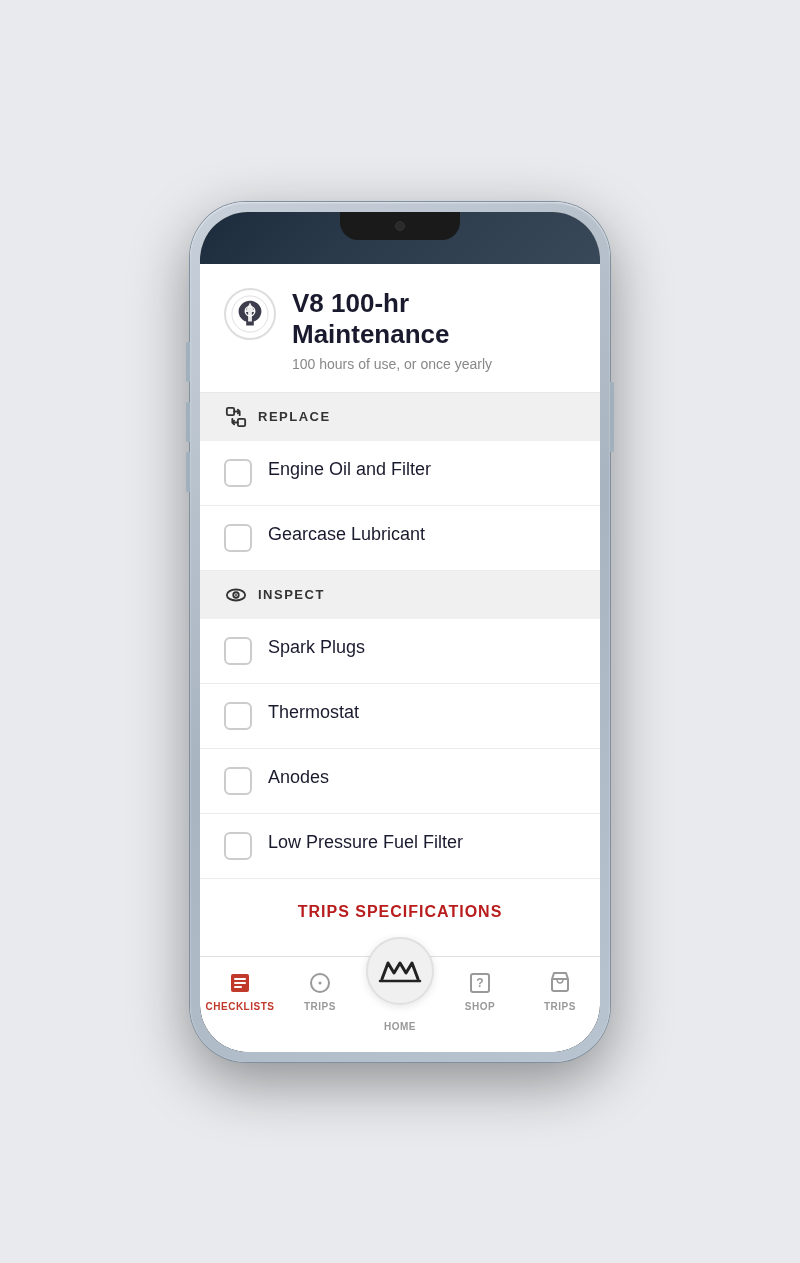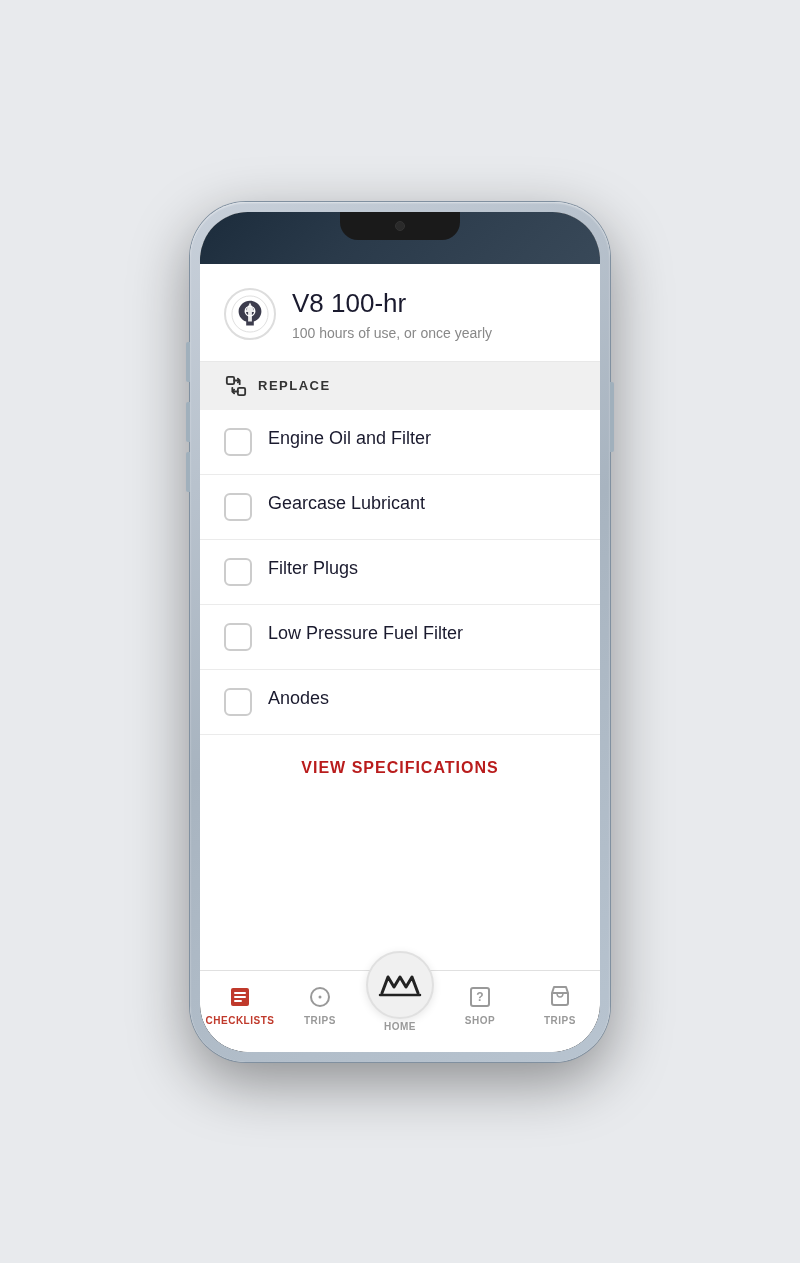--- a/index.html
+++ b/index.html
@@ -149,21 +149,21 @@
       width: 38px;
       height: 38px;
     }
 
     .header-text {
       flex: 1;
     }
 
     .header-title {
       font-size: 26px;
-      font-weight: 400;
+      font-weight: 700;
       color: #1a1a2e;
       line-height: 1.2;
       margin-bottom: 6px;
     }
 
     .header-subtitle {
       font-size: 14px;
       color: #888;
       font-weight: 400;
     }
@@ -293,21 +293,21 @@
       align-items: center;
       justify-content: center;
       box-shadow: 0 2px 8px rgba(0,0,0,0.1);
     }
 
     .nav-home-label {
       font-size: 10px;
       font-weight: 600;
       color: #999;
       letter-spacing: 0.5px;
-      margin-top: 2px;
+      margin-top: 16px;
     }
 
     
     .replace-icon {
       width: 22px;
       height: 22px;
     }
 
     
     .inspect-icon {
@@ -336,20 +336,21 @@
             <svg viewBox="0 0 40 40" xmlns="http://www.w3.org/2000/svg">
               <circle cx="20" cy="20" r="19" fill="#fff" stroke="#ddd" stroke-width="1"></circle>
               <path d="M20 6 C14 6, 8 11, 8 17 C8 22, 11 26, 16 28 L16 32 L24 32 L24 28 C29 26, 32 22, 32 17 C32 11, 26 6, 20 6Z" fill="#1a1a2e" opacity="0.85"></path>
               <path d="M15 18 L20 8 L25 18 L22 18 L22 28 L18 28 L18 18 Z" fill="#fff" opacity="0.9"></path>
               <ellipse cx="20" cy="17" rx="5" ry="5" fill="none" stroke="#fff" stroke-width="1.5"></ellipse>
             </svg>
           </div>
           <div class="header-text">
             <div class="header-title">
               <span>V8 100-hr</span><br>
+              <span>Maintenance</span>
             </div>
             <div class="header-subtitle">100 hours of use, or once yearly</div>
           </div>
         </div>
 
         <div class="section-header">
           <div class="section-header-icon">
             <svg class="replace-icon" viewBox="0 0 24 24" fill="none" xmlns="http://www.w3.org/2000/svg">
               <rect x="2" y="2" width="8" height="8" rx="1.5" stroke="#333" stroke-width="2" fill="none"></rect>
               <rect x="14" y="14" width="8" height="8" rx="1.5" stroke="#333" stroke-width="2" fill="none"></rect>
@@ -365,39 +366,53 @@
         <div class="checklist-item">
           <div class="checkbox"></div>
           <span class="item-label">Engine Oil and Filter</span>
         </div>
 
         <div class="checklist-item">
           <div class="checkbox"></div>
           <span class="item-label">Gearcase Lubricant</span>
         </div>
 
-
-        <div class="checklist-item">
-          <div class="checkbox"></div>
-          <span class="item-label">Filter Plugs</span>
-        </div>
-
+        <div class="section-header">
+          <div class="section-header-icon">
+            <svg class="inspect-icon" viewBox="0 0 24 24" fill="none" xmlns="http://www.w3.org/2000/svg">
+              <ellipse cx="12" cy="12" rx="10" ry="6" stroke="#333" stroke-width="2"></ellipse>
+              <circle cx="12" cy="12" r="3" stroke="#333" stroke-width="2"></circle>
+              <circle cx="12" cy="12" r="1" fill="#333"></circle>
+            </svg>
+          </div>
+          <span class="section-header-label">INSPECT</span>
+        </div>
+
+        <div class="checklist-item">
+          <div class="checkbox"></div>
+          <span class="item-label">Spark Plugs</span>
+        </div>
+
+        <div class="checklist-item">
+          <div class="checkbox"></div>
+          <span class="item-label">Thermostat</span>
+        </div>
+
+        <div class="checklist-item">
+          <div class="checkbox"></div>
+          <span class="item-label">Anodes</span>
+        </div>
 
         <div class="checklist-item">
           <div class="checkbox"></div>
           <span class="item-label">Low Pressure Fuel Filter</span>
         </div>
 
-        <div class="checklist-item">
-          <div class="checkbox"></div>
-          <span class="item-label">Anodes</span>
-        </div>
-
         <div class="view-specs">
-          <button class="view-specs-btn">VIEW SPECIFICATIONS</button>
+          <button class="view-specs-btn">TRIPS SPECIFICATIONS</button>
         </div>
 
       </div>
 
       <div class="bottom-nav">
 
         <div class="nav-item">
           <div class="nav-icon">
             <svg width="24" height="24" viewBox="0 0 24 24" fill="none">
               <rect x="3" y="3" width="18" height="18" rx="2" fill="#c0392b"></rect>

